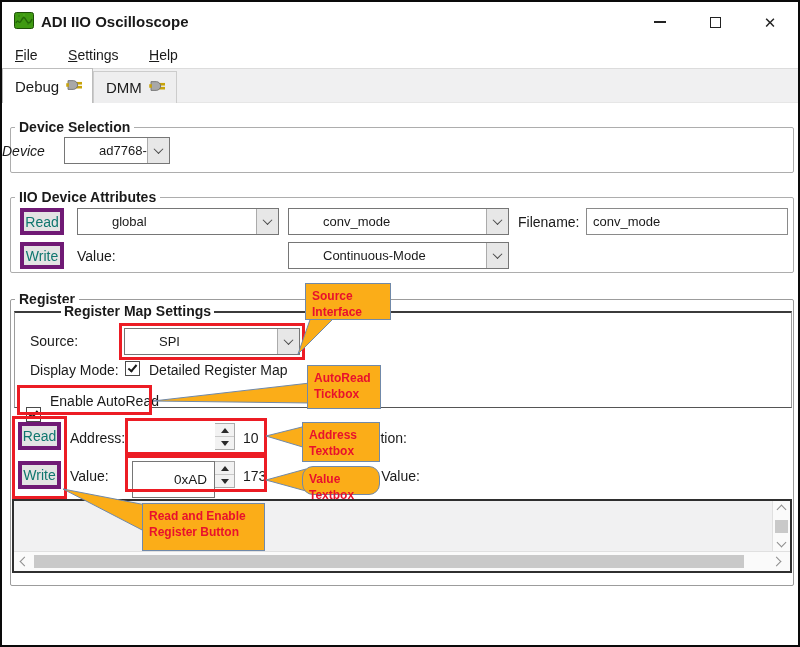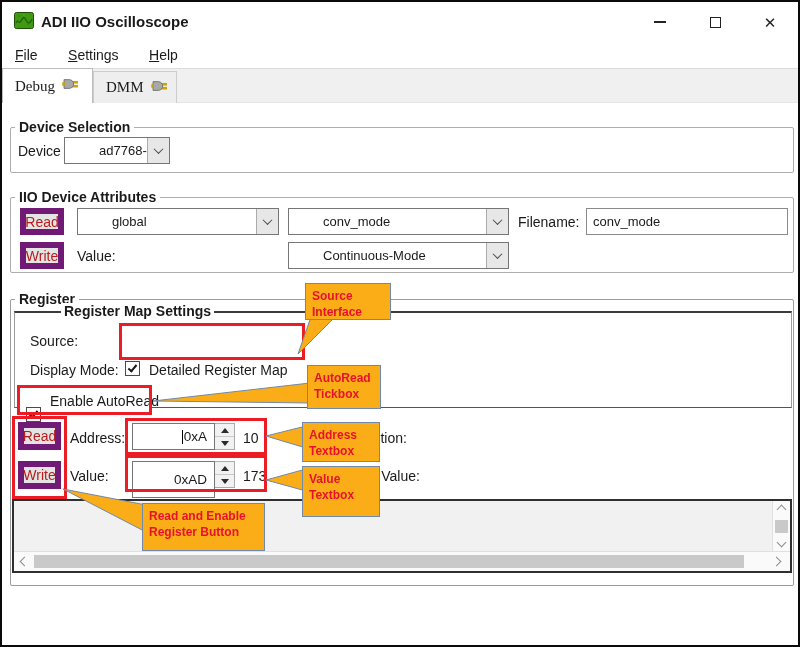--- a/index.html
+++ b/index.html
@@ -15,35 +15,35 @@
   .max-glyph { width:11px; height:11px; border:1.5px solid #222; }
   .close-glyph { font-size:15px; color:#222; line-height:1; }
 
   
   .menu-item { display:inline-block; font-size:14px; margin-right:26px; }
   .menu-item::first-letter { text-decoration:underline; }
 
   
   .tabstrip { left:2px; top:66px; width:794px; height:35px; background:#f0f0f1;
               border-top:1px solid #dcdcdc; border-bottom:1px solid #e6e6e6; }
-  .tab { display:flex; align-items:center; gap:7px; font-size:15px; padding:0 12px;font-family:Liberation Serif, serif; }
+  .tab { display:flex; align-items:center; gap:7px; font-size:15px; padding:0 12px; }
   .tab-active { left:0; top:66px; width:91px; height:35px; background:#fff;
                 border:1px solid #bdbdbd; border-bottom:none; z-index:2; }
   .tab-idle { left:91px; top:69px; width:84px; height:32px; background:#eeeeef;
               border:1px solid #cccccc; border-bottom:none; }
 
   
   .frame { border:1px solid #adadad; border-radius:2px; }
   .frame-label { position:absolute; top:-9px; left:4px; background:#fff; padding:0 4px;
                  font-size:14px; font-weight:bold; white-space:nowrap; }
   .lbl { font-size:14px; white-space:nowrap; }
 
   
   .btn { display:flex; align-items:center; justify-content:center; font-size:14px;
-         background:#e4e4e4; border:6px solid #701a75; color:#b91c1c; }
+         background:#e4e4e4; border:4px solid #701a75; color:#0f766e; }
   .combo { display:flex; align-items:center; background:#fff; border:1px solid #767676;
            font-size:13px; }
   .combo-text { flex:1; padding-left:6px; white-space:nowrap; overflow:hidden;margin-left:28px; }
   .combo-btn { width:22px; height:100%; background:#e7e7e7; border-left:1px solid #ababab;
                display:flex; align-items:center; justify-content:center; }
   .chev { width:7px; height:7px; border-left:1.6px solid #4a4a4a; border-bottom:1.6px solid #4a4a4a;
           transform:rotate(-45deg) translate(1px,-1px); }
   .textbox { background:#fff; border:1px solid #8a8a8a; font-size:13px; display:flex;
              align-items:center; padding-left:6px; }
   .checkbox { width:15px; height:15px; background:#fff; border:1px solid #4a4a4a;
@@ -134,21 +134,21 @@
     <span>DMM</span>
     <span>
       <svg width="18" height="14" viewBox="0 0 20 16">
         <rect x="11" y="4.5" width="7" height="3" fill="#c8a30a"></rect>
         <rect x="11" y="9" width="7" height="3" fill="#c8a30a"></rect>
         <path d="M2 3 h6 a5 5 0 0 1 5 5 a5 5 0 0 1 -5 5 h-6 z" fill="#a8a8a8" stroke="#6e6e6e"></path>
         <rect x="0" y="6" width="3" height="4" fill="#c8a30a"></rect>
       </svg>
     </span>
   </div>
-  <div class="abs lbl" style="left:16px; top:141px;">Device</div>
+  <div class="abs lbl" style="left:0; top:141px;font-style:italic;">Device</div>
   <div class="abs combo" style="left:62px; top:135px; width:106px; height:27px;">
     <span class="combo-text">ad7768-1</span>
     <span class="combo-btn">
         <span class="chev"></span>
       </span>
   </div>
 
   <div class="abs frame" style="left:8px; top:195px; width:784px; height:76px;">
     <span class="frame-label">IIO Device Attributes</span>
   </div>
@@ -177,39 +177,41 @@
   </div>
 
   <div class="abs frame" style="left:8px; top:297px; width:784px; height:287px; border-color:#9c9c9c;">
     <span class="frame-label">Register</span>
   </div>
 
   <div class="abs" style="left:12px; top:309px; width:778px; height:97px; border-top:2px solid #3b3b3b; border-left:1px solid #9c9c9c; border-right:1px solid #9c9c9c; border-bottom:1px solid #555;"></div>
   <div class="abs" style="left:13px; top:301px; background:#fff; padding:0 3px; font-size:14px; font-weight:bold;margin-left:46px;">Register Map Settings</div>
 
   <div class="abs lbl" style="left:28px; top:331px;">Source:</div>
+  <div class="abs combo" style="left:122px; top:326px; width:176px; height:27px;">
+    <span class="combo-text">SPI</span>
+    <span class="combo-btn">
+        <span class="chev"></span>
+      </span>
+  </div>
 
   <div class="abs lbl" style="left:28px; top:360px;">Display Mode:</div>
   <div class="abs checkbox" style="left:123px; top:359px;">
       <span class="tick"></span>
     </div>
   <div class="abs lbl" style="left:147px; top:360px;">Detailed Register Map</div>
 
   <div class="abs" style="left:18px; top:386px; width:130px; height:24px; background:#fff; z-index:1;"></div>
   <div class="abs checkbox" style="left:24px; top:390px; z-index:2;">
       <span class="tick"></span>
     </div>
   <div class="abs lbl" style="left:48px; top:391px; z-index:2;">Enable AutoRead</div>
 
   <div class="abs btn" style="left:16px; top:420px; width:43px; height:28px;">Read</div>
   <div class="abs lbl" style="left:68px; top:428px;">Address:</div>
-  <div class="abs spinbox" style="left:130px; top:421px; width:83px; height:27px;">
-    <span class="caret"></span>
-    <span>0xA</span>
-  </div>
   <div class="abs spinbtns" style="left:213px; top:421px;">
     <div>
         <span class="arr-up"></span>
       </div>
     <div>
         <span class="arr-dn"></span>
       </div>
   </div>
   <div class="abs lbl" style="left:241px; top:428px;">10</div>
   <div class="abs lbl" style="left:331px; top:428px; z-index:1;">Description:</div>
@@ -261,16 +263,16 @@
     <polygon points="310,312 336,312 296,352" fill="#fbad18" stroke="#7089a9" stroke-width="1"></polygon>
     <polygon points="308,381 308,401 151,399" fill="#fbad18" stroke="#7089a9" stroke-width="1"></polygon>
     <polygon points="304,424 304,446 264,434" fill="#fbad18" stroke="#7089a9" stroke-width="1"></polygon>
     <polygon points="304,467 304,489 264,478" fill="#fbad18" stroke="#7089a9" stroke-width="1"></polygon>
     <polygon points="144,530 144,503 61,487" fill="#fbad18" stroke="#7089a9" stroke-width="1"></polygon>
   </svg>
 
   <div class="abs callout" style="left:303px; top:281px; width:86px; height:37px;">Source Interface</div>
   <div class="abs callout" style="left:300px; top:420px; width:78px; height:40px;">Address Textbox</div>
   <div class="abs callout" style="left:305px; top:363px; width:74px; height:44px;">AutoRead Tickbox</div>
-  <div class="abs callout" style="left:300px; top:464px; width:78px; height:51px;">Value Textbox</div>
+  <div class="abs callout" style="left:300px; top:464px; width:78px; height:29px;border-radius:11px;">Value Textbox</div>
   <div class="abs callout" style="left:140px; top:501px; width:123px; height:48px;">Read and Enable Register Button</div>
 
 </div>
 
 </body></html>

